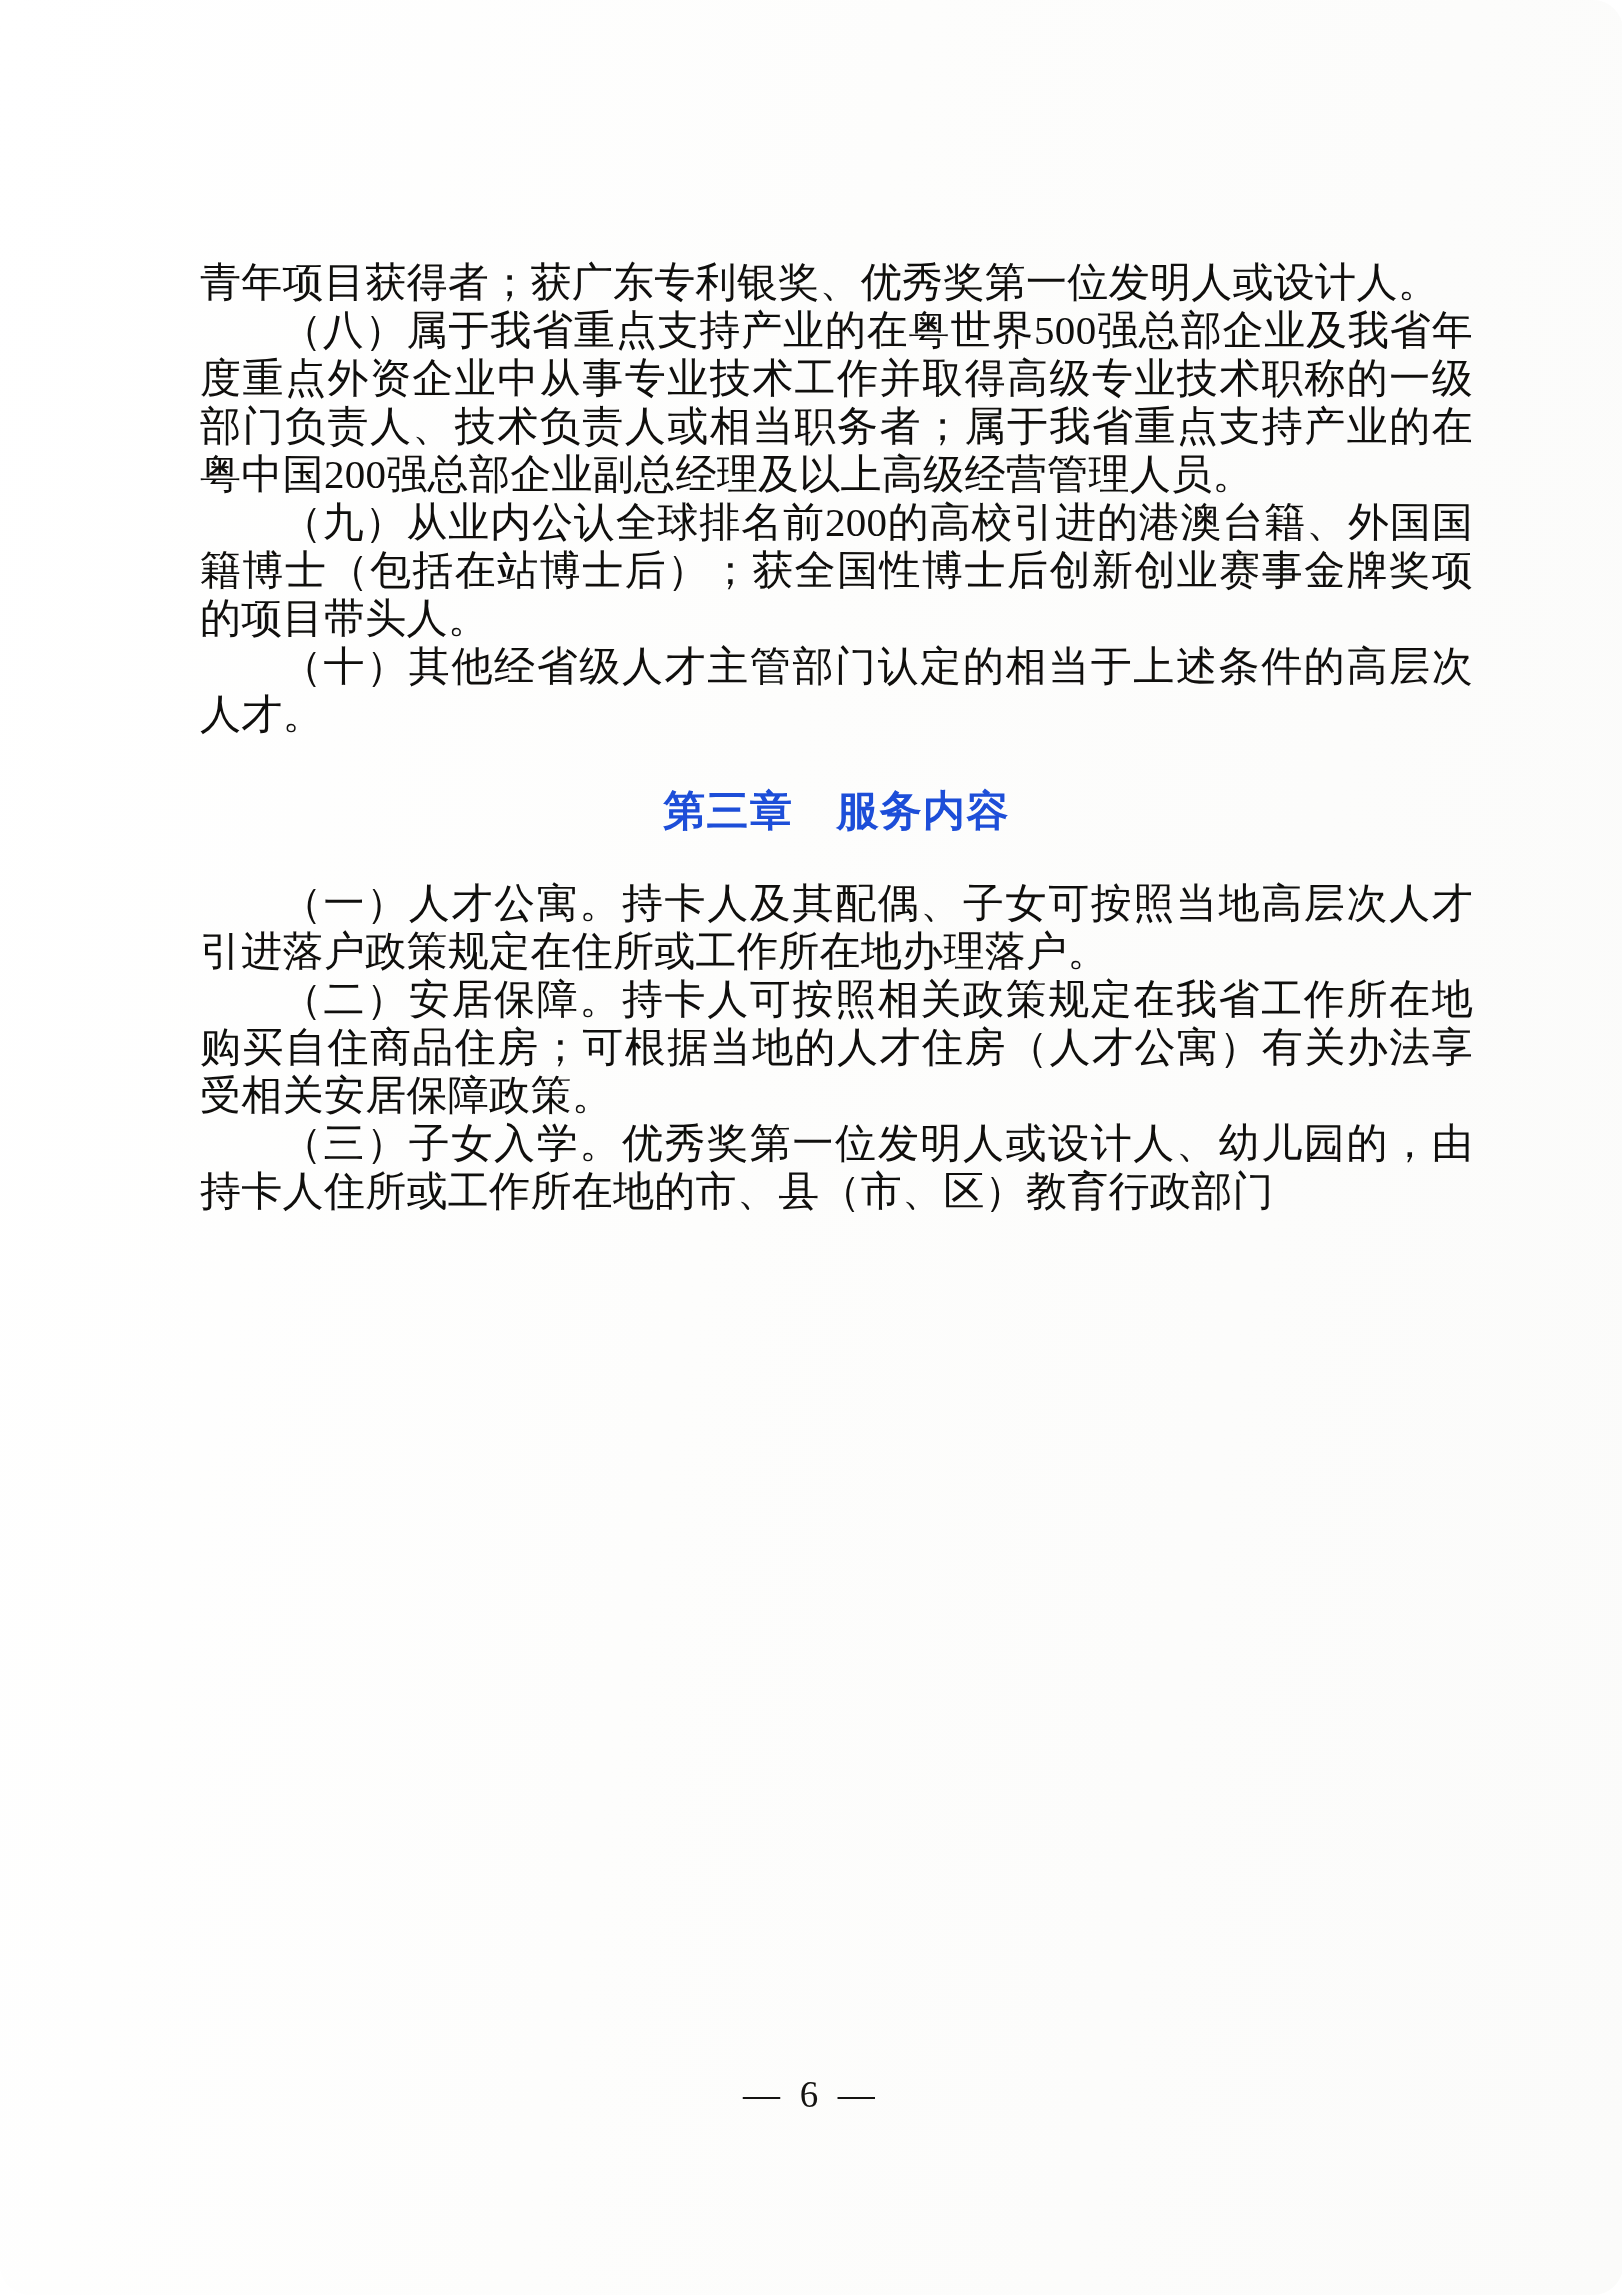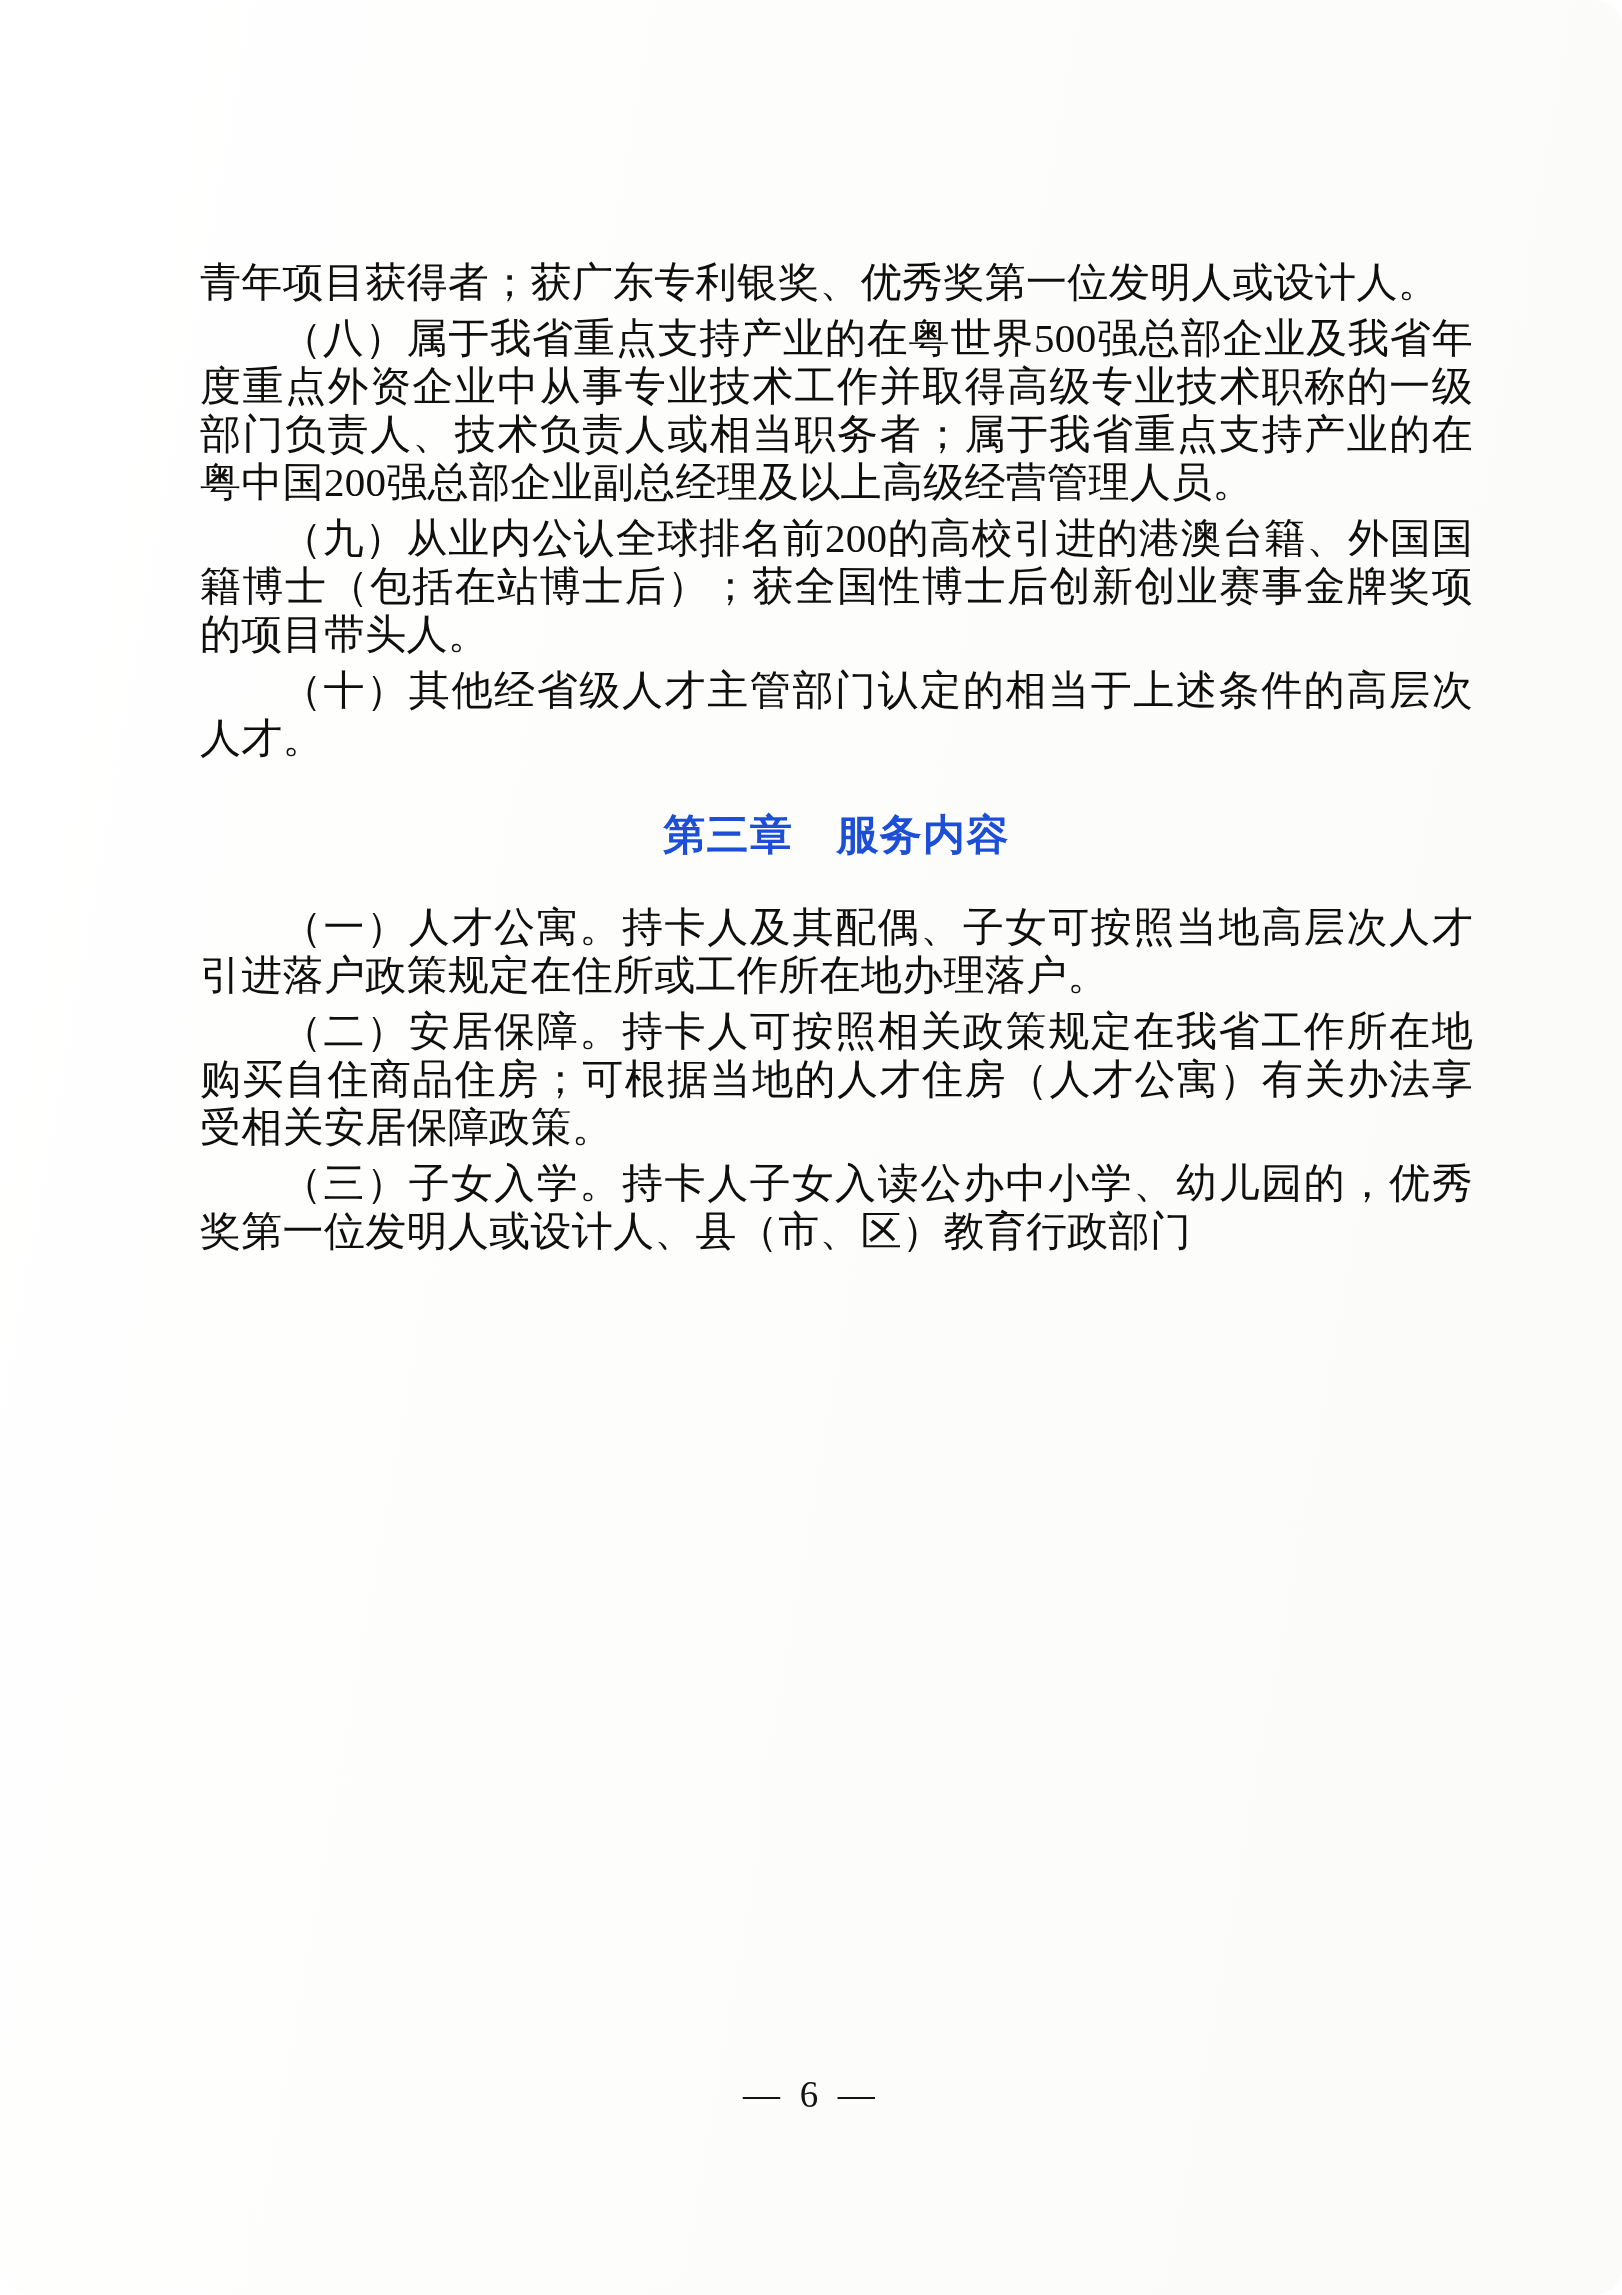--- a/index.html
+++ b/index.html
@@ -39,21 +39,21 @@
     text-align: justify;
     text-justify: inter-character;
     letter-spacing: 0.3px;
     margin: 0 0 0 0;
     font-family: "Liberation Serif", "DejaVu Serif", serif;
   }
   .para.indent {
     text-indent: 81px;
   }
   .para + .para {
-    margin-top: 8px;
+    margin-top: 0;
   }
   .heading {
     font-size: 42px;
     line-height: 50px;
     font-weight: bold;
     text-align: center;
     color: #1d4ed8;
     letter-spacing: 1.3px;
     margin: 48px 0 43px 0;
     font-family: "Liberation Serif", "DejaVu Serif", serif;
@@ -89,21 +89,21 @@
 
     <p class="para indent">（十）其他经省级人才主管部门认定的相当于上述条件的高层次人才。</p>
 
     <h2 class="heading">第三章　服务内容</h2>
 
 
     <p class="para indent">（一）人才公寓。持卡人及其配偶、子女可按照当地高层次人才引进落户政策规定在住所或工作所在地办理落户。</p>
 
     <p class="para indent">（二）安居保障。持卡人可按照相关政策规定在我省工作所在地购买自住商品住房；可根据当地的人才住房（人才公寓）有关办法享受相关安居保障政策。</p>
 
-    <p class="para indent">（三）子女入学。持卡人子女入读公办中小学、幼儿园的，优秀奖第一位发明人或设计人、县（市、区）教育行政部门</p>
+    <p class="para indent">（三）子女入学。优秀奖第一位发明人或设计人、幼儿园的，由持卡人住所或工作所在地的市、县（市、区）教育行政部门</p>
 
   </div>
 
   <div class="page-number">
     <span class="pn-inner">— 6 —</span>
   </div>
 </div>
 
 
 </body></html>

